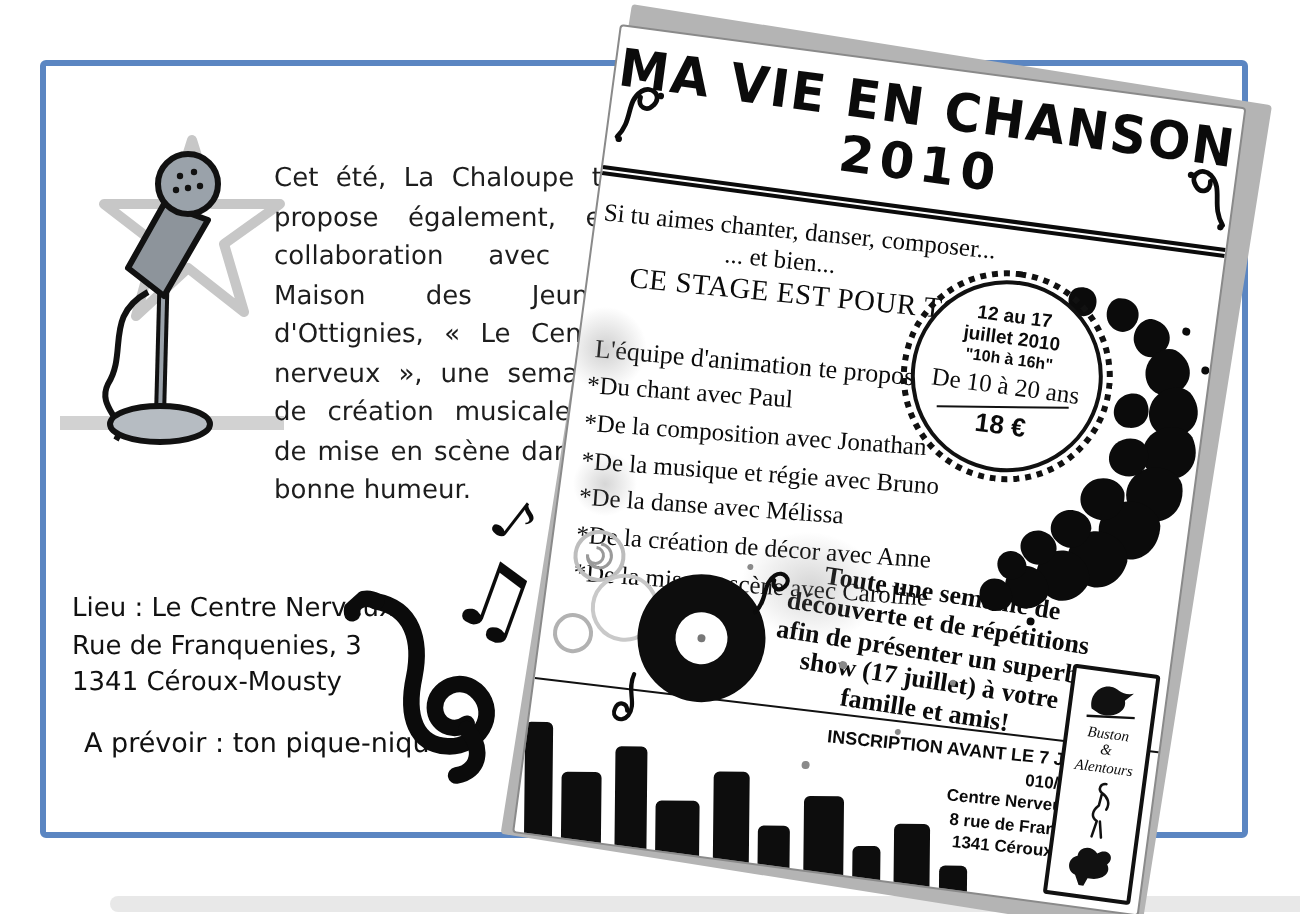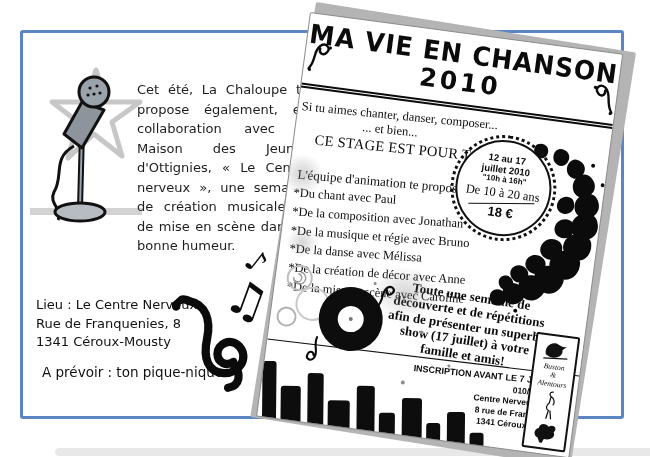--- a/index.html
+++ b/index.html
@@ -100,21 +100,21 @@
     <circle cx="67" cy="24" r="1.6" fill="#111"></circle>
   <circle cx="64" cy="32" r="1.6" fill="#111"></circle>
     <circle cx="70" cy="31" r="1.6" fill="#111"></circle>
   <circle cx="58" cy="33" r="1.6" fill="#111"></circle>
 </svg>
 
 <div class="para" data-name="intro-paragraph">Cet été, La Chaloupe te propose également, en collaboration avec la Maison des Jeunes d'Ottignies, « Le Centre nerveux », une semaine de création musicale et de mise en scène dans la bonne humeur.</div>
 
 <div class="addr" data-name="location-block">
   <div data-name="location-line">Lieu : Le Centre Nerveux</div>
-  <div data-name="location-line">Rue de Franquenies, 8</div>
+  <div data-name="location-line">Rue de Franquenies, 3</div>
   <div data-name="location-line">1341 Céroux-Mousty</div>
 </div>
 
 <div class="note" data-name="picnic-note">A prévoir : ton pique-nique.</div>
 
 <span class="mnote n1" data-name="eighth-note-icon">♪</span>
 <span class="mnote n2" data-name="beamed-notes-icon">♫</span>
 <svg class="clef" width="80" height="120" viewBox="0 0 70 130" data-name="treble-clef-icon">
   <path d="M44,10 C56,26 48,42 32,54 C14,67 8,82 20,94 C32,106 52,100 52,84 C52,70 36,66 29,74 C23,81 27,91 36,92" fill="none" stroke="#0b0b0b" stroke-width="9" stroke-linecap="round"></path>
   <path d="M44,10 C42,4 34,0 30,6" fill="none" stroke="#0b0b0b" stroke-width="9" stroke-linecap="round"></path>

